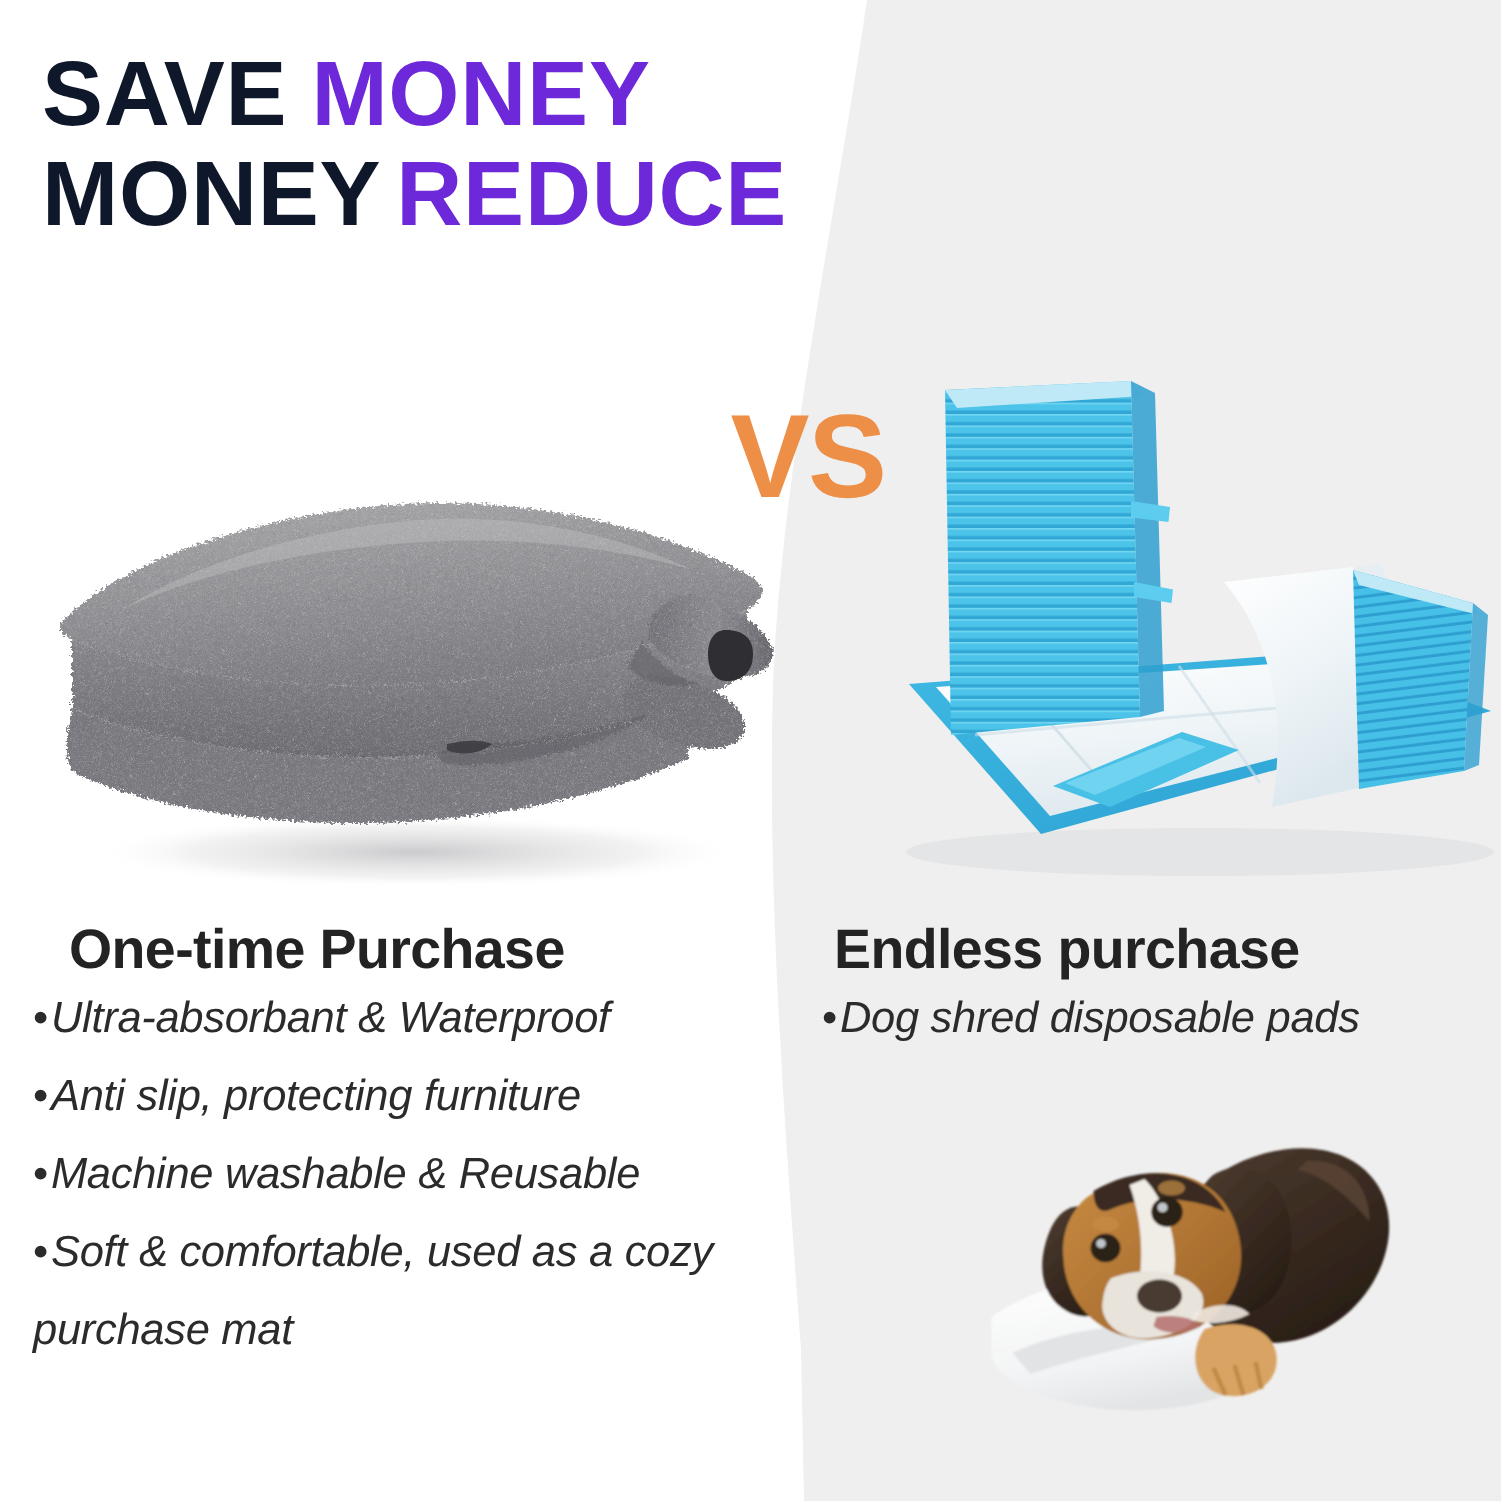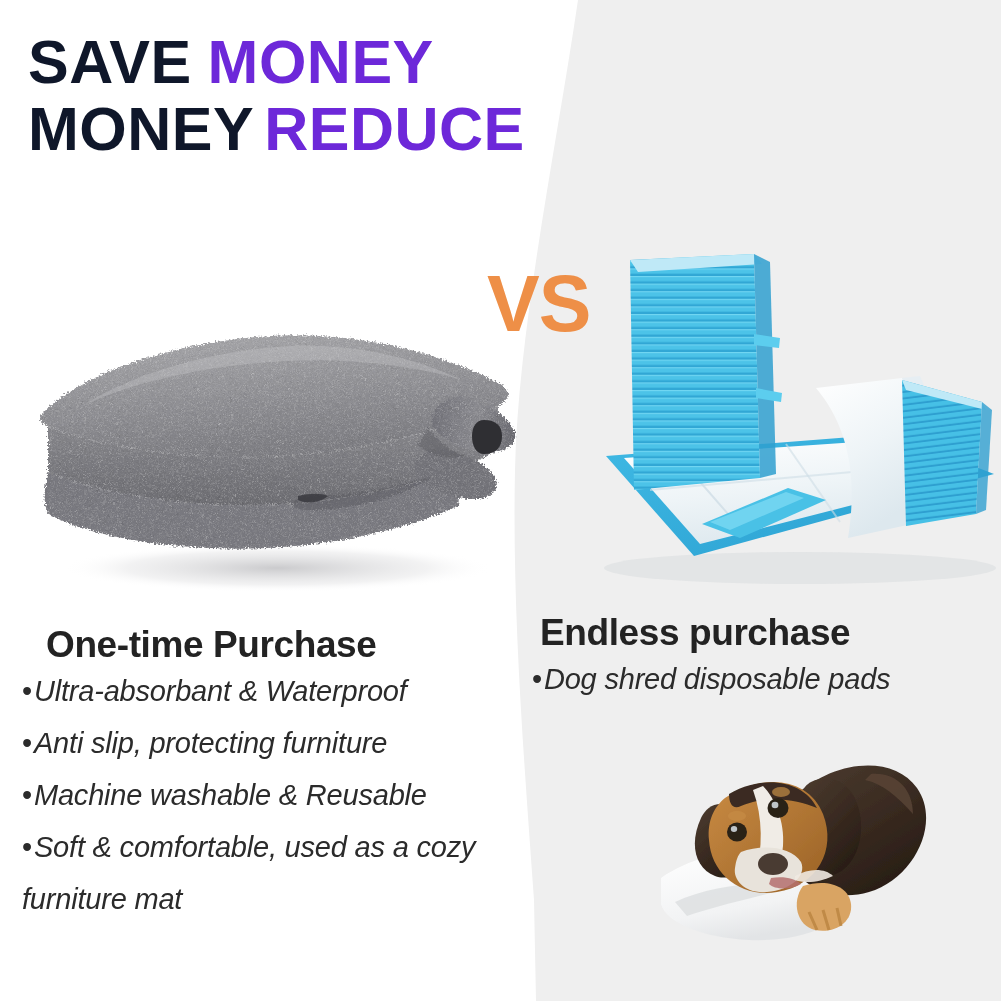--- a/index.html
+++ b/index.html
@@ -38,27 +38,27 @@
   .pads-wrap{position:absolute;left:590px;top:238px;width:412px;height:352px;z-index:4;}
   .pads-wrap svg{display:block;width:100%;height:100%;}
 
   
   .puppy-wrap{position:absolute;left:645px;top:726px;width:350px;height:262px;z-index:4;}
   .puppy-wrap svg{display:block;width:100%;height:100%;}
 
   
   .col{position:absolute;z-index:7;}
   .col-left{left:22px;top:612px;width:520px;}
-  .col-right{left:532px;top:612px;width:440px;}
+  .col-right{left:548px;top:612px;width:440px;}
 
   .col-title{
     font-size:37px;font-weight:700;color:#232323;
     letter-spacing:-0.4px;line-height:1.12;margin:0 0 9px 0;
   }
-  .col-left .col-title{padding-left:24px;margin-top:12px;}
+  .col-left .col-title{padding-left:24px;}
   .col-right .col-title{padding-left:8px;}
 
   .bullets{list-style:none;margin:0;padding:0;}
   .bullet{
     display:flex;align-items:flex-start;
     font-size:29px;color:#2b2b2b;line-height:1.20;
     margin-bottom:17px;letter-spacing:-0.2px;
   }
   .bullet-dot{
     flex:0 0 auto;margin-right:2px;font-size:29px;line-height:1.20;color:#2b2b2b;
@@ -309,21 +309,21 @@
       </li>
       <li class="bullet">
         <span class="bullet-dot">•</span>
         <span class="bullet-text">Machine washable &amp; Reusable</span>
       </li>
       <li class="bullet">
         <span class="bullet-dot">•</span>
         <span class="bullet-text">Soft &amp; comfortable, used as a cozy</span>
       </li>
       <li class="bullet">
-        <span class="bullet-text">furniture mat</span>
+        <span class="bullet-text">purchase mat</span>
       </li>
     </ul>
   </div>
 
   <div class="col col-right">
     <h2 class="col-title">Endless purchase</h2>
     <ul class="bullets">
       <li class="bullet">
         <span class="bullet-dot">•</span>
         <span class="bullet-text">Dog shred disposable pads</span>

